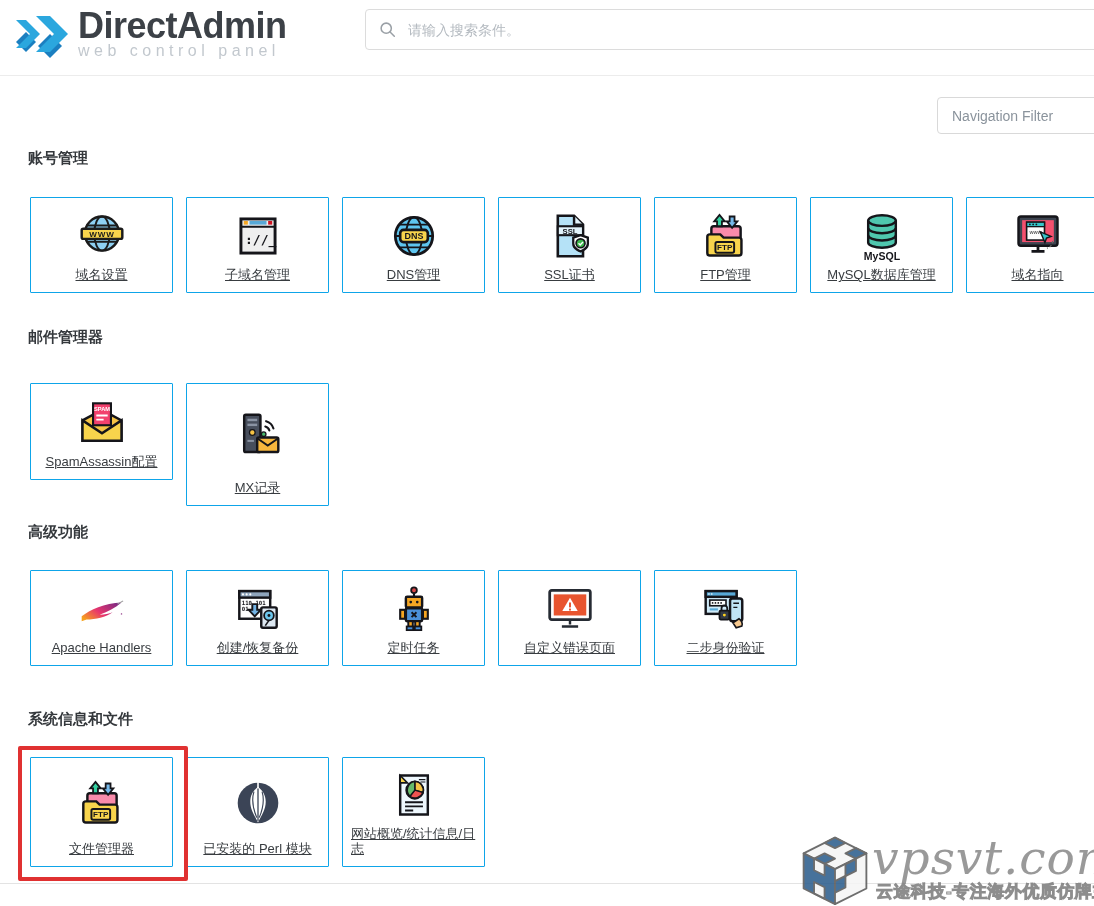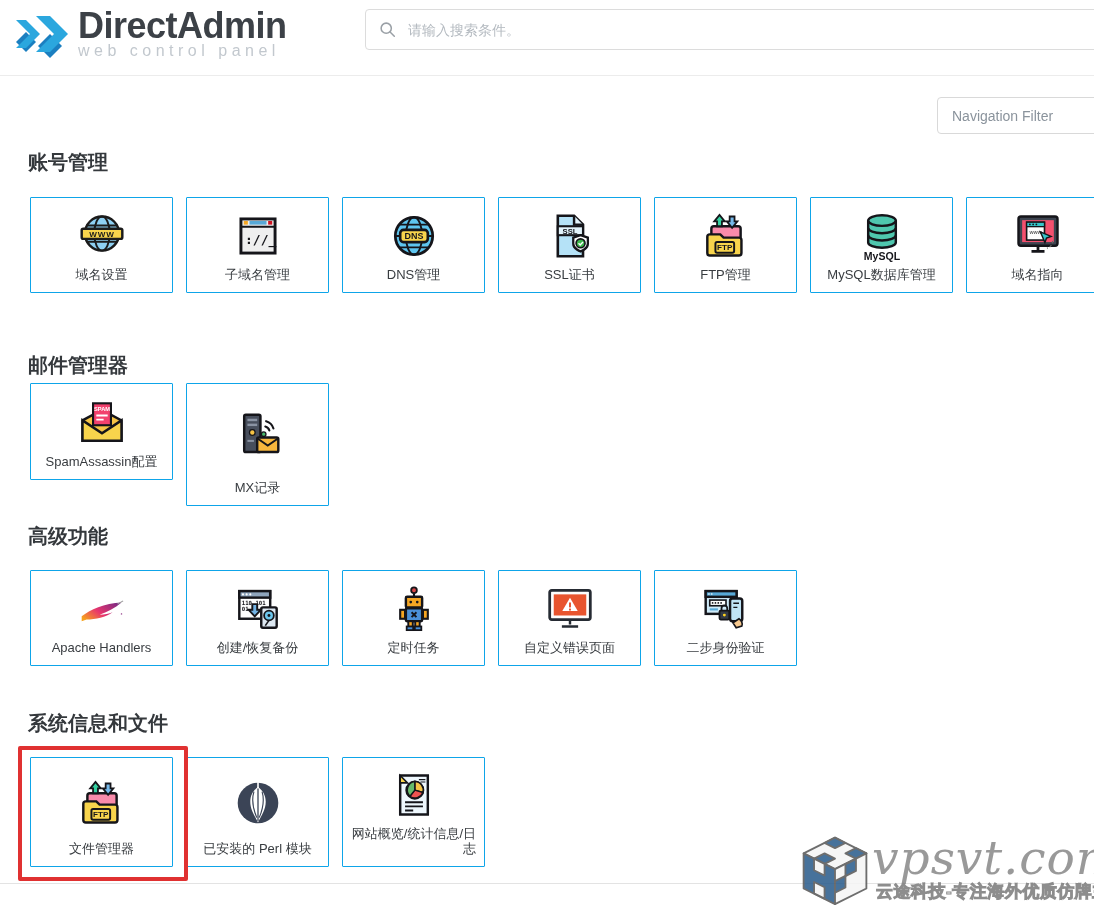--- a/index.html
+++ b/index.html
@@ -20,27 +20,27 @@
                     font-family:inherit;}
   .search-box input::placeholder{color:#b4bac0;}
 
   
   .nav-filter{position:absolute;left:937px;top:97px;width:175px;height:37px;border:1px solid #d9d9d9;border-radius:4px;
               box-sizing:border-box;padding:0 0 0 14px;font-size:14px;color:#7d8790;outline:0;background:#fff;
               font-family:inherit;}
   .nav-filter::placeholder{color:#8a939c;}
 
   
-  .section-title{position:absolute;left:28px;font-size:20px;font-weight:bold;color:#34383c;}
+  .section-title{position:absolute;left:28px;font-size:15px;font-weight:bold;color:#34383c;}
   .row{position:absolute;left:30px;display:flex;gap:13px;}
   .card{width:143px;box-sizing:border-box;border:1px solid #0ea5e9;border-radius:1px;background:#fff;
         display:flex;flex-direction:column;align-items:center;cursor:pointer;}
   .card .iconwrap{flex:1;display:flex;align-items:center;justify-content:center;padding-top:6px;}
   .card .iconwrap svg{width:52px;height:52px;}
-  .card .label{font-size:13px;color:#383c40;text-align:right;padding:0 8px 9px 8px;line-height:1.2;}
+  .card .label{font-size:13px;color:#383c40;text-align:left;padding:0 8px 9px 8px;line-height:1.2;text-decoration:underline;}
   .h96 .card{height:96px;}
   .h110 .card{height:110px;}
 
   
   .highlight-box{position:absolute;left:18px;top:746px;width:162px;height:127px;border:4px solid #e03131;
                  border-radius:2px;pointer-events:none;z-index:5;}
 
   
   .bottom-divider{position:absolute;left:0;top:883px;width:1094px;height:1px;background:#e3e3e3;}
   .watermark{position:absolute;left:794px;top:828px;width:300px;height:78px;opacity:0.88;z-index:4;}
@@ -176,21 +176,21 @@
         <text x="29" y="29" text-anchor="middle" font-size="6.5" font-weight="bold" fill="#666">www</text>
         <path d="M35 27l13 5.5-5.5 2-2 5.5z" fill="#35c4c9" stroke="#15151a" stroke-width="1.8"></path>
         <path d="M32 44v6M24 51h16" stroke="#15151a" stroke-width="3.4"></path>
         <path d="M50 38a9 9 0 0 1-7 9" stroke="#666" stroke-width="1.6" stroke-dasharray="3 2.5" fill="none"></path>
       </svg>
         </div>
       <div class="label">域名指向</div>
     </div>
   </div>
 
-  <div class="section-title" style="top:352px">邮件管理器</div>
+  <div class="section-title" style="top:328px">邮件管理器</div>
   <div class="row h96" style="top:383px">
 
     <div class="card" style="height:97px">
       <div class="iconwrap">
           <svg viewBox="0 0 64 64">
         <path d="M8 30L32 17l24 13v25H8z" fill="#f6c445" stroke="#15151a" stroke-width="3"></path>
         <rect x="21" y="9" width="22" height="27" fill="#f2416e" stroke="#15151a" stroke-width="2.6"></rect>
         <text x="32" y="18" text-anchor="middle" font-size="7" font-weight="bold" fill="#fff">SPAM</text>
         <path d="M25 24h14M25 29h9" stroke="#fff" stroke-width="2.2"></path>
         <path d="M8 30v25h48V30L32 46z" fill="#f8d44c" stroke="#15151a" stroke-width="3"></path>

